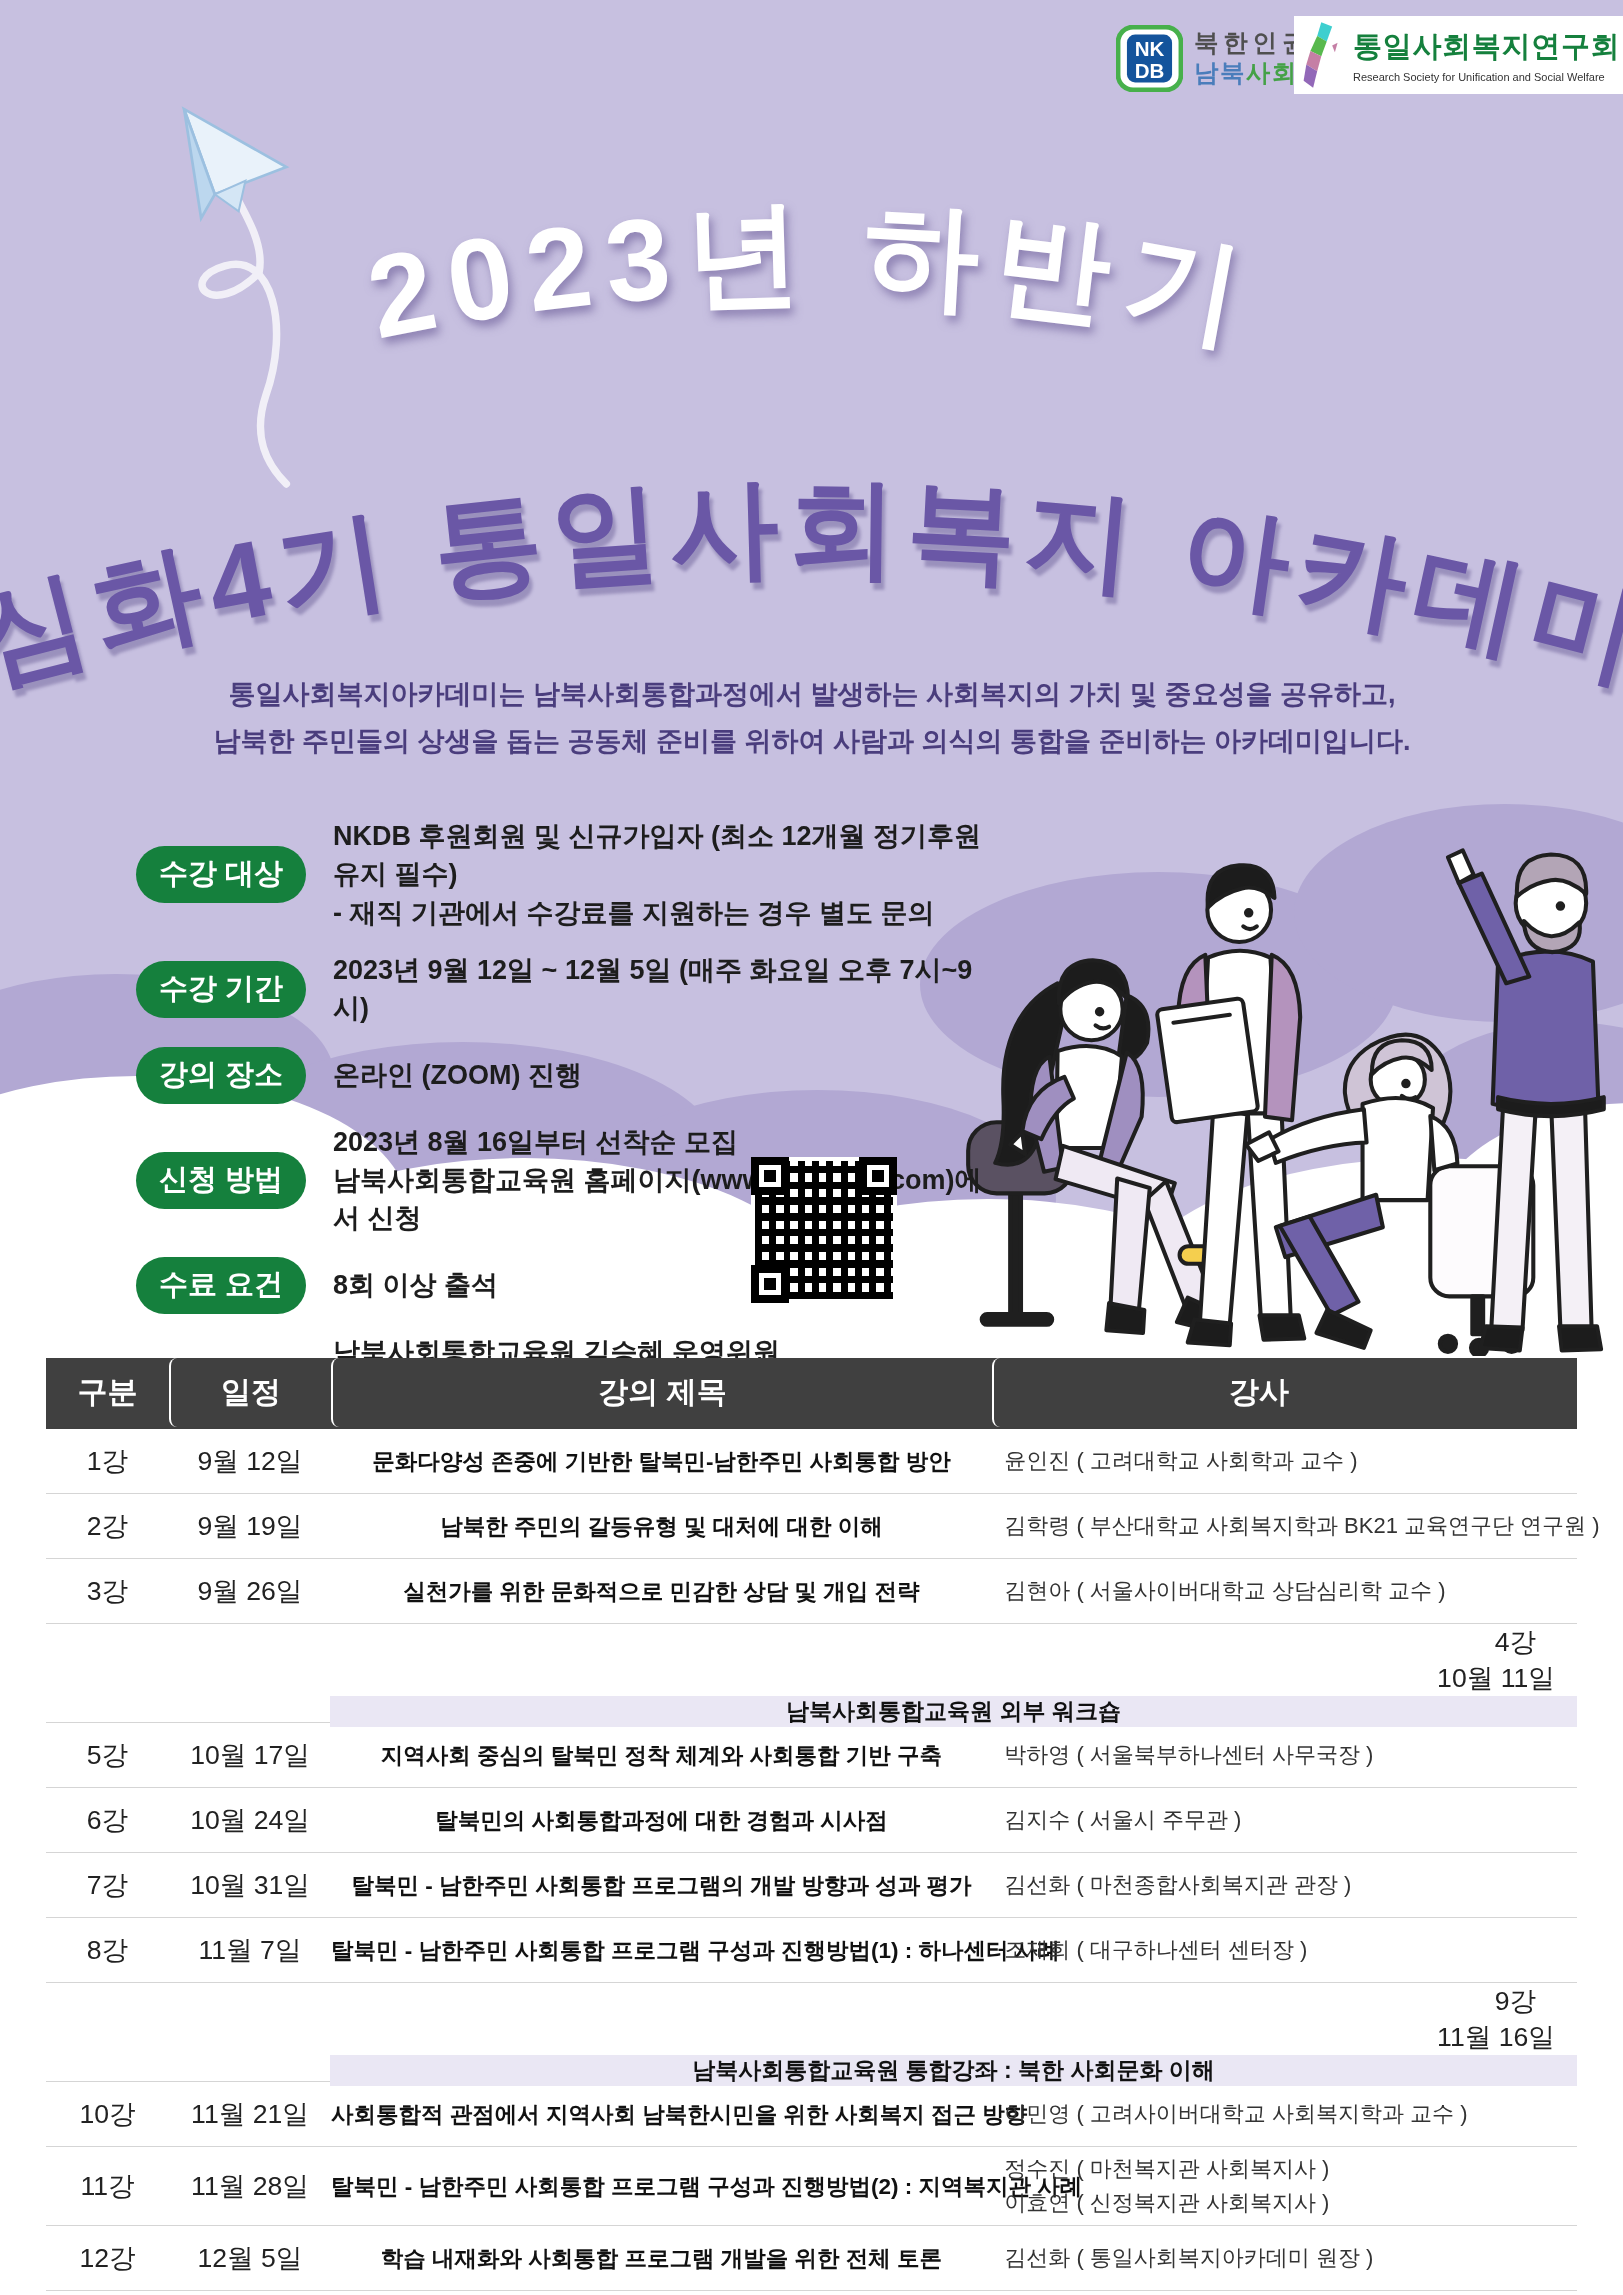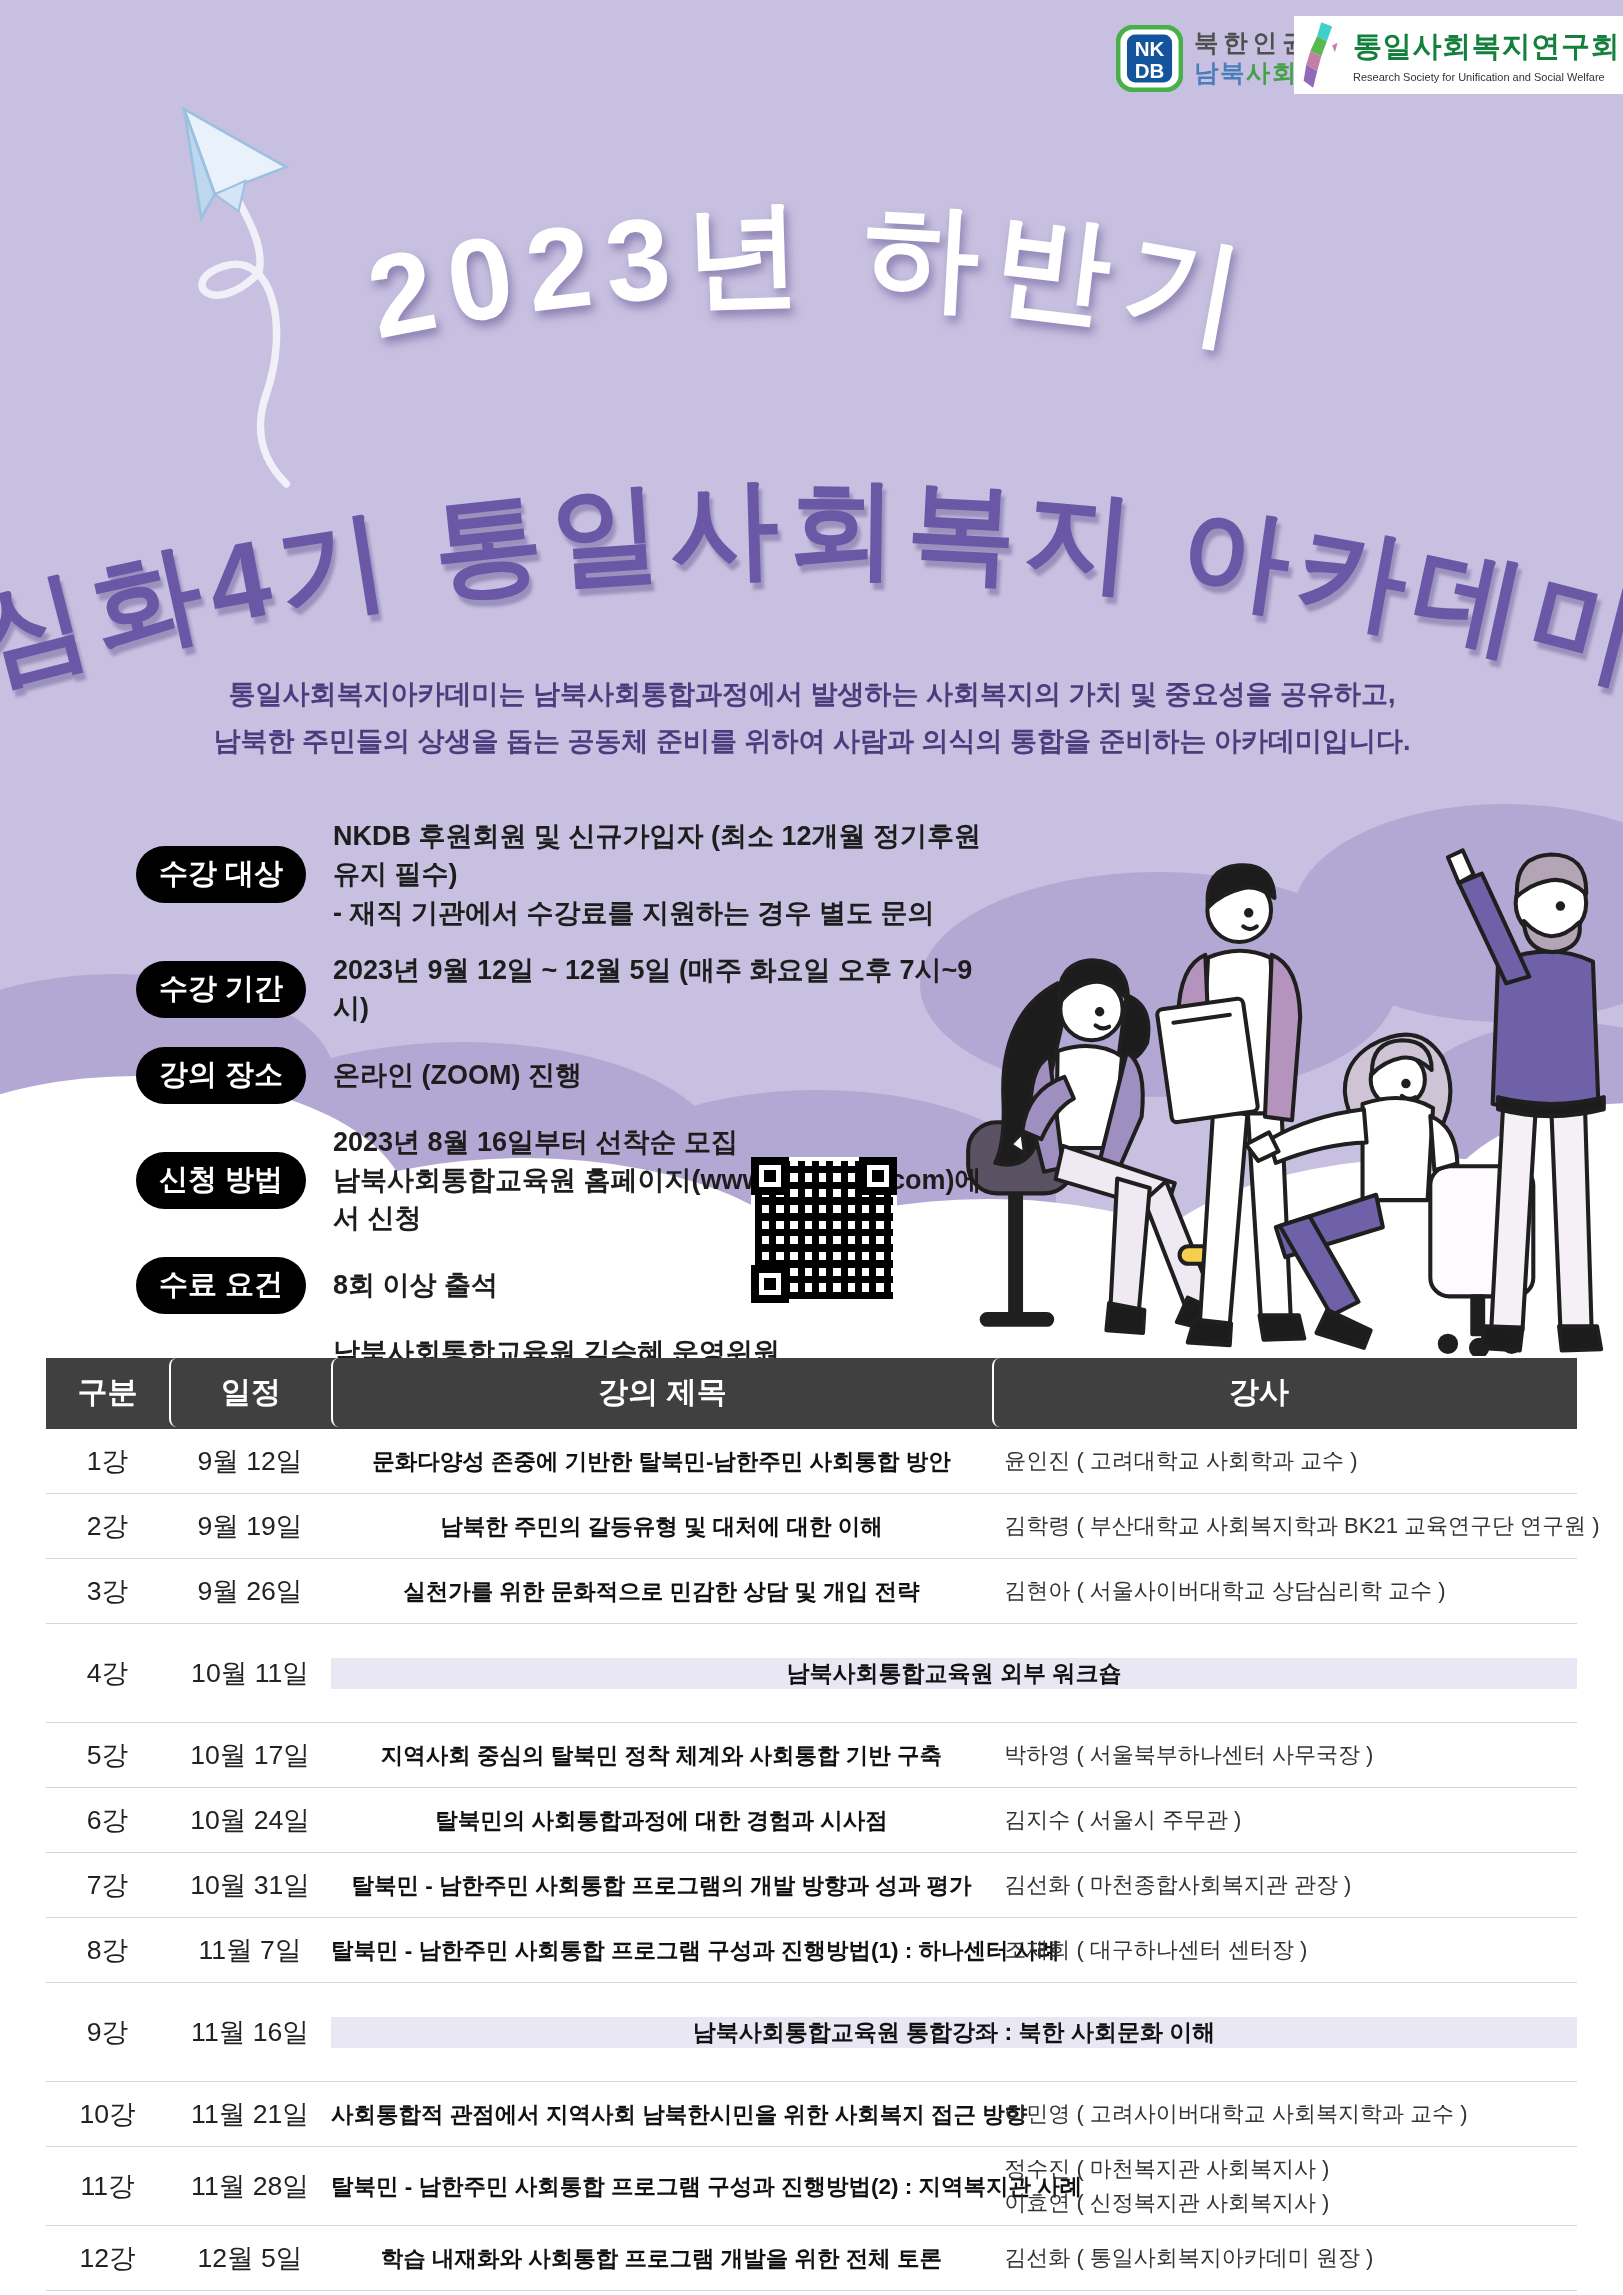--- a/index.html
+++ b/index.html
@@ -31,21 +31,21 @@
       filter:drop-shadow(5px 9px 7px rgba(92,76,140,.55));}
   .t2{font-size:160px;font-weight:bold;fill:#6a57a6;letter-spacing:12px;
       filter:drop-shadow(5px 10px 2px rgba(72,57,122,.35));}
 
   .intro{position:absolute;left:0;top:671px;width:1624px;text-align:center;z-index:3;
          font-size:27px;font-weight:700;color:#4a3d7d;line-height:1.75;}
 
   
   .info{position:absolute;left:136px;top:817px;z-index:4;width:858px;}
   .info-item{display:flex;align-items:center;margin-bottom:19px;}
-  .pill{width:170px;height:57px;border-radius:31px;background:#000000;color:#fff;
+  .pill{width:170px;height:57px;border-radius:31px;background:#15803d;color:#fff;
         font-size:29px;font-weight:bold;display:flex;align-items:center;justify-content:center;
         flex-shrink:0;}
   .pill.spread{letter-spacing:24.5px;padding-left:24.5px;box-sizing:border-box;}
   .info-text{margin-left:27px;font-size:27px;font-weight:600;color:#1d1d1d;line-height:1.42;}
   .contact-sub{font-size:23px;font-weight:500;color:#1d1d1d;margin-top:12.3px;}
 
   
   .qr{position:absolute;left:751px;top:1157px;width:146px;height:146px;background:#fff;z-index:4;}
   .qr-noise{position:absolute;left:4.1px;top:4.1px;right:4.1px;bottom:4.1px;
     background:
@@ -61,21 +61,21 @@
   .people{position:absolute;left:954px;top:780px;z-index:3;}
 
   
   .schedule{position:absolute;left:46px;top:1358px;width:1531px;background:#fff;z-index:6;}
   .thead{display:flex;height:71px;background:#404040;border-bottom:2px solid #3f3f3f;box-sizing:border-box;}
   .th{color:#fff;font-size:30px;font-weight:bold;display:flex;align-items:center;justify-content:center;box-sizing:border-box;}
   .th + .th{border-left:2px solid #ffffff;border-radius:8px;}
   .w-no{width:123px;flex-shrink:0}.w-date{width:162px;flex-shrink:0}
   .w-title{width:661px;flex-shrink:0}.w-lect{width:532px;flex-shrink:0}
   .tr{display:flex;align-items:center;height:65px;border-bottom:1.4px solid #d5d5d5;box-sizing:border-box;}
-  .tr.tall{height:99px;align-items:center;}
+  .tr.tall{height:99px;align-items:flex-end;flex-direction:column;}
   .tr.two{height:79px;}
   .td-no,.td-date{font-size:26.6px;color:#222;text-align:center;}
   .td-title{font-size:22.5px;font-weight:bold;color:#111;text-align:center;white-space:nowrap;}
   .td-lect{font-size:22px;color:#333;padding-left:12.3px;box-sizing:border-box;line-height:1.55;white-space:nowrap;}
   .td-merged{width:1247px;background:#eae7f4;display:flex;align-items:center;justify-content:center;
              font-size:23px;font-weight:bold;color:#111;}
   .tr.tall .td-no,.tr.tall .td-date{display:flex;align-items:center;justify-content:center;}
 </style>
 </head>
 <body>

